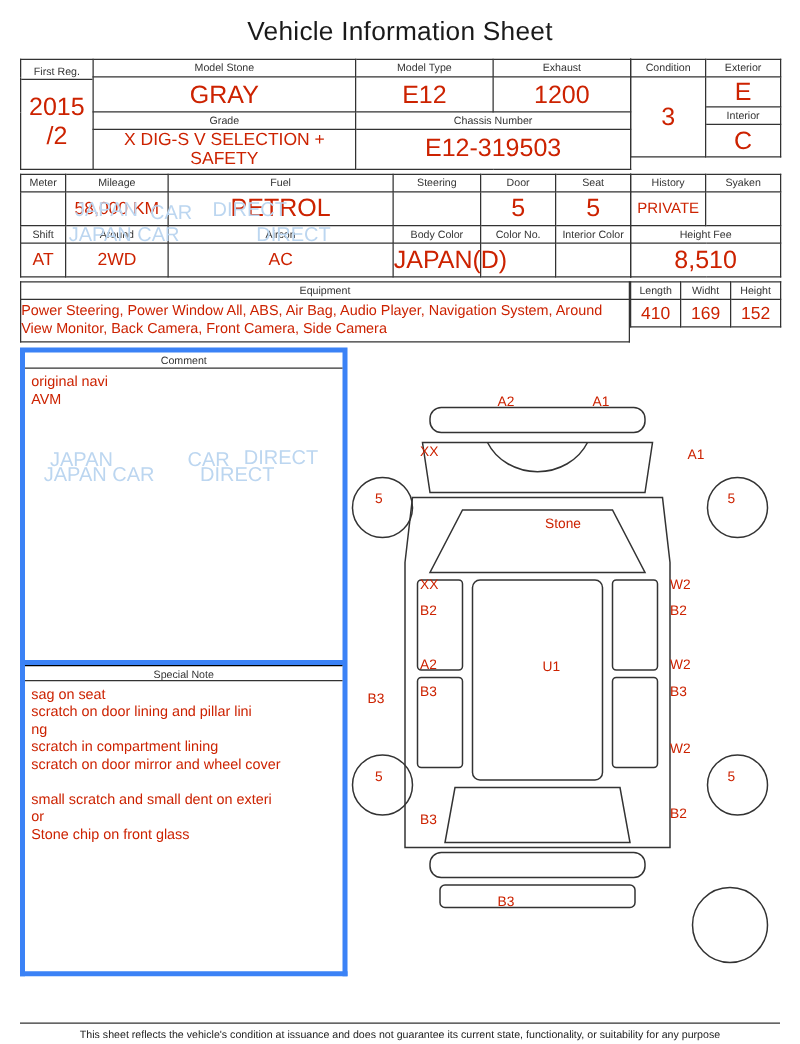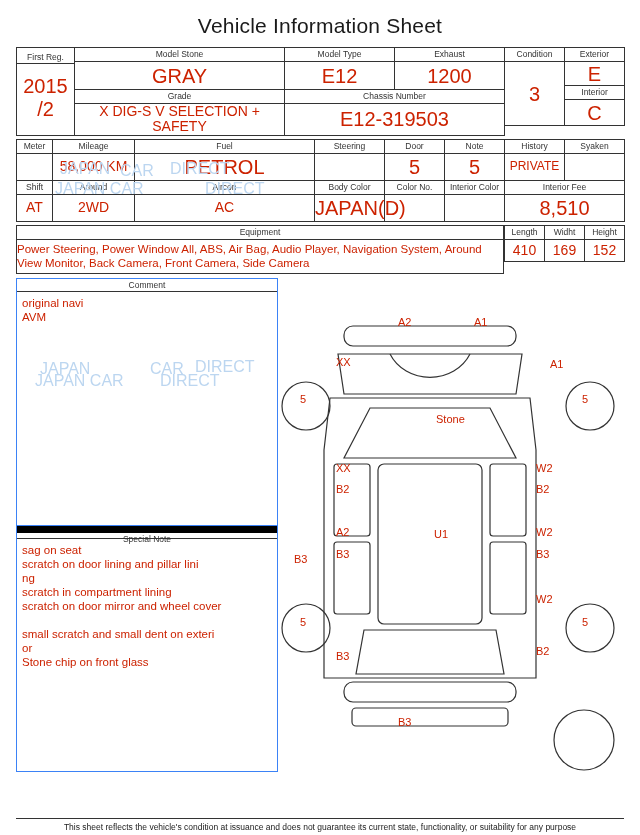--- a/index.html
+++ b/index.html
@@ -74,21 +74,21 @@
   .lower {
     display: flex;
     width: 608px;
     margin: 0 auto;
     margin-top: 4px;
   }
   .notes-col { width: 262px; }
   .diagram-col { width: 346px; position: relative; }
 
   .note-box {
-    border: 1px solid #3b82f6;
+    border: 4px solid #3b82f6;
     width: 262px;
   }
   .note-head {
     font-size: 8.5px;
     text-align: center;
     border-bottom: 1px solid #333;
     line-height: 13px;
     height: 13px;
   }
   .note-body {
@@ -203,21 +203,21 @@
   <div class="top-wrap" style="margin-top:3px">
     <div class="left-block">
       <table class="grid" style="width:488px">
         <tbody>
             <tr>
           <td style="width:36px" class="lbl">Meter</td>
           <td style="width:82px" class="lbl">Mileage</td>
           <td style="width:180px" class="lbl">Fuel</td>
           <td style="width:70px" class="lbl">Steering</td>
           <td style="width:60px" class="lbl">Door</td>
-          <td style="width:60px" class="lbl">Note</td>
+          <td style="width:60px" class="lbl">Seat</td>
         </tr>
         <tr>
           <td style="height:27px" class="val small"></td>
           <td class="val med">58,000 KM</td>
           <td class="val big">PETROL</td>
           <td class="val"></td>
           <td class="val big">5</td>
           <td class="val big">5</td>
         </tr>
         <tr>
@@ -245,21 +245,21 @@
         <tbody>
             <tr>
           <td style="width:60px" class="lbl">History</td>
           <td style="width:60px" class="lbl">Syaken</td>
         </tr>
         <tr>
           <td style="height:27px" class="val small">PRIVATE</td>
           <td class="val small"></td>
         </tr>
         <tr>
-          <td colspan="2" class="lbl">Interior Fee</td>
+          <td colspan="2" class="lbl">Height Fee</td>
         </tr>
         <tr>
           <td colspan="2" style="height:27px" class="val big">8,510</td>
         </tr>
       </tbody>
         </table>
     </div>
   </div>
 
   <div class="top-wrap" style="margin-top:3px">
@@ -295,21 +295,21 @@
 
   <div class="lower">
 
     <div class="notes-col">
       <div class="note-box" id="comment-box">
         <div class="note-head">Comment</div>
         <div class="note-body">original navi
 AVM</div>
       </div>
       <div class="note-box" id="special-box">
-        <div class="note-head" style="border-top:7px solid #000000">Special Note</div>
+        <div class="note-head" style="border-top:1px solid #000000">Special Note</div>
         <div class="note-body">sag on seat
 scratch on door lining and pillar lini
 ng
 scratch in compartment lining
 scratch on door mirror and wheel cover
 
 small scratch and small dent on exteri
 or
 Stone chip on front glass</div>
       </div>

